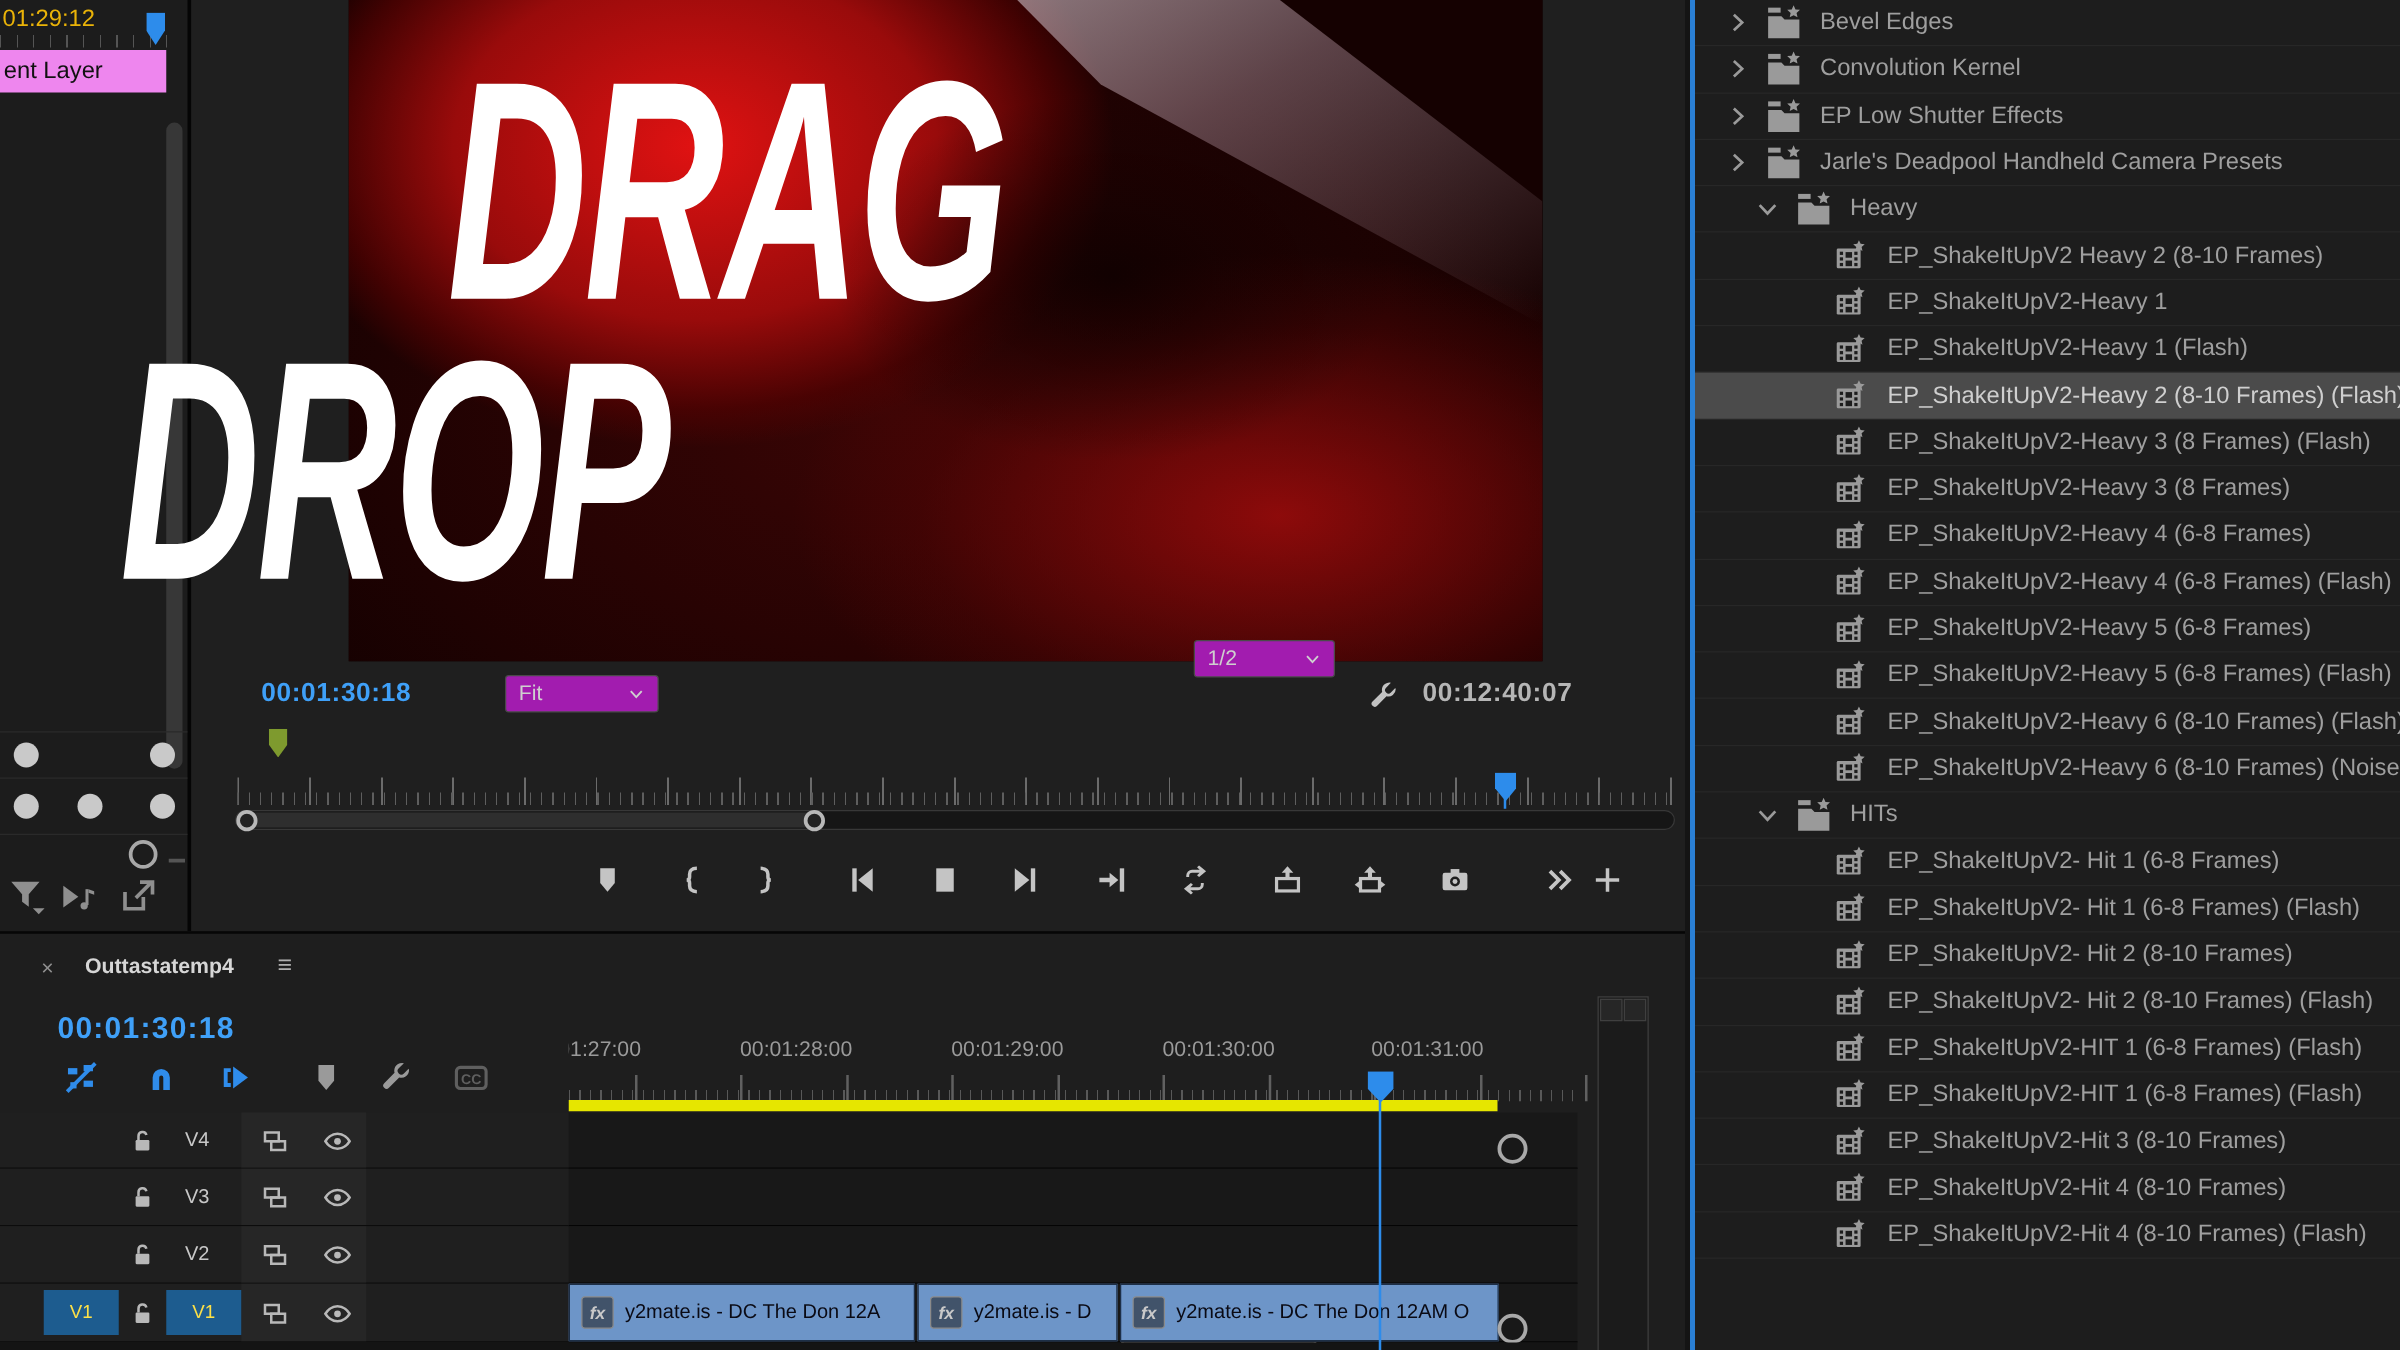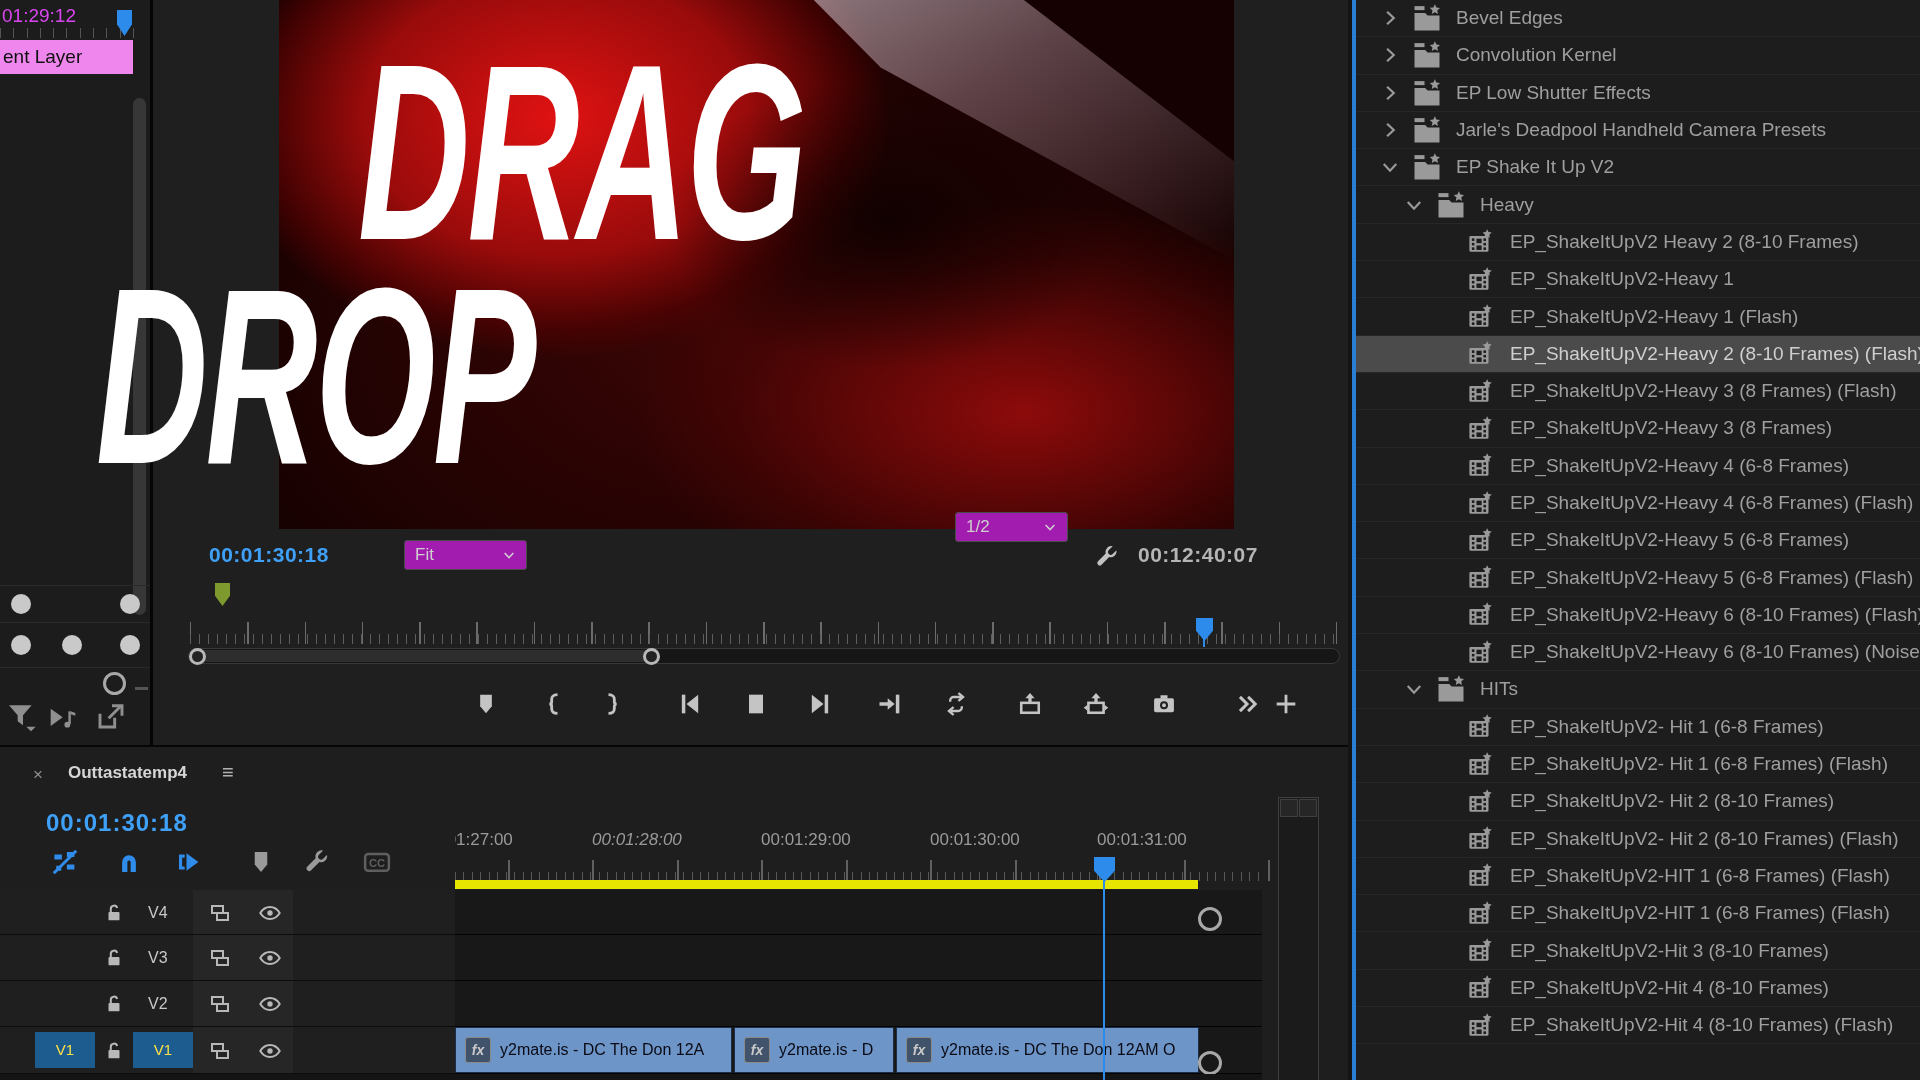--- a/index.html
+++ b/index.html
@@ -2,21 +2,21 @@
 <html><head>
 <meta charset="utf-8">
 <style>
   html,body{margin:0;padding:0;background:#101010;}
   #stage{position:relative;width:1920px;height:1080px;overflow:hidden;
          font-family:"Liberation Sans",sans-serif;background:#141414;}
   .abs{position:absolute;}
   .icon svg{display:block;}
   
   #ec-panel{left:0;top:0;width:150px;height:745px;background:#1c1c1c;border-right:3px solid #050505;}
-  #ec-timecode{left:2px;top:5px;font-size:19px;color:#d946ef;}
+  #ec-timecode{left:2px;top:5px;font-size:19px;color:#eab308;}
   #ec-ticks{left:0;top:28px;width:136px;height:10px;
     background:repeating-linear-gradient(90deg,#555 0 1px,transparent 1px 13.3px);}
   .pennant{clip-path:polygon(0 0,100% 0,100% 55%,50% 100%,0 55%);}
   #ec-playhead{left:117px;top:10px;width:15px;height:26px;background:#2d8ceb;}
   #ec-clip{left:0;top:40px;width:133px;height:34px;background:#ee86ee;display:flex;align-items:center;}
   #ec-clip span{font-size:19px;color:#111;padding-left:3px;white-space:nowrap;}
   #ec-vscroll{left:133px;top:98px;width:13px;height:517px;background:#373737;border-radius:7px;}
   .ec-sep{left:0;width:150px;height:1px;background:#2a2a2a;}
   .kf-dot{width:20px;height:20px;border-radius:50%;background:#c9c9c9;}
   .ring{border-radius:50%;border:3px solid #a8a8a8;background:transparent;}
@@ -298,21 +298,21 @@
         <div class="abs icon tool-dim" style="left:362px;top:100px;">
           <svg viewBox="0 0 24 24" fill="currentColor" width="30" height="30">
             <rect x="2.5" y="5.5" width="19" height="13.5" rx="2.5" fill="none" stroke="currentColor" stroke-width="2"></rect>
             <text x="12" y="16" text-anchor="middle" font-size="9" font-weight="bold" fill="currentColor" font-family="Liberation Sans, sans-serif">CC</text>
           </svg>
         </div>
       </div>
 
     <div class="abs" id="tl-ruler-labels">
         <span style="left: -32px;">00:01:27:00</span>
-        <span style="left: 137px; font-style: italic;">00:01:28:00</span>
+        <span style="left: 137px;">00:01:28:00</span>
         <span style="left: 306px;">00:01:29:00</span>
         <span style="left: 475px;">00:01:30:00</span>
         <span style="left: 642px;">00:01:31:00</span>
       </div>
     <div class="abs" id="tl-ticks-major">
         <div class="majtick" style="left: 52.5px;"></div>
         <div class="majtick" style="left: 137px;"></div>
         <div class="majtick" style="left: 221.5px;"></div>
         <div class="majtick" style="left: 306px;"></div>
         <div class="majtick" style="left: 390.5px;"></div>
@@ -502,291 +502,276 @@
           </div>
           <div class="fico icon">
             <svg viewBox="0 0 24 24" fill="currentColor" width="30" height="30">
               <rect x="2" y="2.5" width="8" height="3.2"></rect>
               <path d="M2 8h8.5l2 2H22v12H2z"></path>
               <path d="M18.3 1l1.2 2.6 2.9.3-2.2 2 .6 2.8-2.5-1.4-2.5 1.4.6-2.8-2.2-2 2.9-.3z"></path>
             </svg>
           </div>
           <span>Jarle's Deadpool Handheld Camera Presets</span>
         </div>
-        <div class="fx-row lv1">
+        <div class="fx-row lv2">
           <div class="chev icon">
             <svg viewBox="0 0 24 24" fill="currentColor" width="20" height="20">
               <path d="M4.5 8.5l7.5 8 7.5-8" fill="none" stroke="currentColor" stroke-width="2.6"></path>
             </svg>
           </div>
           <div class="fico icon">
             <svg viewBox="0 0 24 24" fill="currentColor" width="30" height="30">
               <rect x="2" y="2.5" width="8" height="3.2"></rect>
               <path d="M2 8h8.5l2 2H22v12H2z"></path>
               <path d="M18.3 1l1.2 2.6 2.9.3-2.2 2 .6 2.8-2.5-1.4-2.5 1.4.6-2.8-2.2-2 2.9-.3z"></path>
             </svg>
           </div>
-          <span>EP Shake It Up V2</span>
+          <span>Heavy</span>
+        </div>
+        <div class="fx-row lv3">
+          <div class="fico icon">
+            <svg viewBox="0 0 24 24" fill="currentColor" width="27" height="27">
+              <rect x="3" y="7" width="17" height="14" rx="1"></rect>
+              <g fill="#1d1d1d">
+                <rect x="5.2" y="9.2" width="2.3" height="2.3"></rect>
+                <rect x="5.2" y="13.2" width="2.3" height="2.3"></rect>
+                <rect x="5.2" y="17.2" width="2.3" height="2.3"></rect>
+                <rect x="15.5" y="9.2" width="2.3" height="2.3"></rect>
+                <rect x="15.5" y="13.2" width="2.3" height="2.3"></rect>
+                <rect x="15.5" y="17.2" width="2.3" height="2.3"></rect>
+                <rect x="9.3" y="9.5" width="4.6" height="4"></rect>
+                <rect x="9.3" y="15.5" width="4.6" height="4"></rect>
+              </g>
+              <path d="M18.8 1l1.2 2.6 2.9.3-2.2 2 .6 2.8-2.5-1.4-2.5 1.4.6-2.8-2.2-2 2.9-.3z"></path>
+            </svg>
+          </div>
+          <span>EP_ShakeItUpV2 Heavy 2 (8-10 Frames)</span>
+        </div>
+        <div class="fx-row lv3">
+          <div class="fico icon">
+            <svg viewBox="0 0 24 24" fill="currentColor" width="27" height="27">
+              <rect x="3" y="7" width="17" height="14" rx="1"></rect>
+              <g fill="#1d1d1d">
+                <rect x="5.2" y="9.2" width="2.3" height="2.3"></rect>
+                <rect x="5.2" y="13.2" width="2.3" height="2.3"></rect>
+                <rect x="5.2" y="17.2" width="2.3" height="2.3"></rect>
+                <rect x="15.5" y="9.2" width="2.3" height="2.3"></rect>
+                <rect x="15.5" y="13.2" width="2.3" height="2.3"></rect>
+                <rect x="15.5" y="17.2" width="2.3" height="2.3"></rect>
+                <rect x="9.3" y="9.5" width="4.6" height="4"></rect>
+                <rect x="9.3" y="15.5" width="4.6" height="4"></rect>
+              </g>
+              <path d="M18.8 1l1.2 2.6 2.9.3-2.2 2 .6 2.8-2.5-1.4-2.5 1.4.6-2.8-2.2-2 2.9-.3z"></path>
+            </svg>
+          </div>
+          <span>EP_ShakeItUpV2-Heavy 1</span>
+        </div>
+        <div class="fx-row lv3">
+          <div class="fico icon">
+            <svg viewBox="0 0 24 24" fill="currentColor" width="27" height="27">
+              <rect x="3" y="7" width="17" height="14" rx="1"></rect>
+              <g fill="#1d1d1d">
+                <rect x="5.2" y="9.2" width="2.3" height="2.3"></rect>
+                <rect x="5.2" y="13.2" width="2.3" height="2.3"></rect>
+                <rect x="5.2" y="17.2" width="2.3" height="2.3"></rect>
+                <rect x="15.5" y="9.2" width="2.3" height="2.3"></rect>
+                <rect x="15.5" y="13.2" width="2.3" height="2.3"></rect>
+                <rect x="15.5" y="17.2" width="2.3" height="2.3"></rect>
+                <rect x="9.3" y="9.5" width="4.6" height="4"></rect>
+                <rect x="9.3" y="15.5" width="4.6" height="4"></rect>
+              </g>
+              <path d="M18.8 1l1.2 2.6 2.9.3-2.2 2 .6 2.8-2.5-1.4-2.5 1.4.6-2.8-2.2-2 2.9-.3z"></path>
+            </svg>
+          </div>
+          <span>EP_ShakeItUpV2-Heavy 1 (Flash)</span>
+        </div>
+        <div class="fx-row lv3 sel">
+          <div class="fico icon">
+            <svg viewBox="0 0 24 24" fill="currentColor" width="27" height="27">
+              <rect x="3" y="7" width="17" height="14" rx="1"></rect>
+              <g fill="#1d1d1d">
+                <rect x="5.2" y="9.2" width="2.3" height="2.3"></rect>
+                <rect x="5.2" y="13.2" width="2.3" height="2.3"></rect>
+                <rect x="5.2" y="17.2" width="2.3" height="2.3"></rect>
+                <rect x="15.5" y="9.2" width="2.3" height="2.3"></rect>
+                <rect x="15.5" y="13.2" width="2.3" height="2.3"></rect>
+                <rect x="15.5" y="17.2" width="2.3" height="2.3"></rect>
+                <rect x="9.3" y="9.5" width="4.6" height="4"></rect>
+                <rect x="9.3" y="15.5" width="4.6" height="4"></rect>
+              </g>
+              <path d="M18.8 1l1.2 2.6 2.9.3-2.2 2 .6 2.8-2.5-1.4-2.5 1.4.6-2.8-2.2-2 2.9-.3z"></path>
+            </svg>
+          </div>
+          <span>EP_ShakeItUpV2-Heavy 2 (8-10 Frames) (Flash)</span>
+        </div>
+        <div class="fx-row lv3">
+          <div class="fico icon">
+            <svg viewBox="0 0 24 24" fill="currentColor" width="27" height="27">
+              <rect x="3" y="7" width="17" height="14" rx="1"></rect>
+              <g fill="#1d1d1d">
+                <rect x="5.2" y="9.2" width="2.3" height="2.3"></rect>
+                <rect x="5.2" y="13.2" width="2.3" height="2.3"></rect>
+                <rect x="5.2" y="17.2" width="2.3" height="2.3"></rect>
+                <rect x="15.5" y="9.2" width="2.3" height="2.3"></rect>
+                <rect x="15.5" y="13.2" width="2.3" height="2.3"></rect>
+                <rect x="15.5" y="17.2" width="2.3" height="2.3"></rect>
+                <rect x="9.3" y="9.5" width="4.6" height="4"></rect>
+                <rect x="9.3" y="15.5" width="4.6" height="4"></rect>
+              </g>
+              <path d="M18.8 1l1.2 2.6 2.9.3-2.2 2 .6 2.8-2.5-1.4-2.5 1.4.6-2.8-2.2-2 2.9-.3z"></path>
+            </svg>
+          </div>
+          <span>EP_ShakeItUpV2-Heavy 3 (8 Frames) (Flash)</span>
+        </div>
+        <div class="fx-row lv3">
+          <div class="fico icon">
+            <svg viewBox="0 0 24 24" fill="currentColor" width="27" height="27">
+              <rect x="3" y="7" width="17" height="14" rx="1"></rect>
+              <g fill="#1d1d1d">
+                <rect x="5.2" y="9.2" width="2.3" height="2.3"></rect>
+                <rect x="5.2" y="13.2" width="2.3" height="2.3"></rect>
+                <rect x="5.2" y="17.2" width="2.3" height="2.3"></rect>
+                <rect x="15.5" y="9.2" width="2.3" height="2.3"></rect>
+                <rect x="15.5" y="13.2" width="2.3" height="2.3"></rect>
+                <rect x="15.5" y="17.2" width="2.3" height="2.3"></rect>
+                <rect x="9.3" y="9.5" width="4.6" height="4"></rect>
+                <rect x="9.3" y="15.5" width="4.6" height="4"></rect>
+              </g>
+              <path d="M18.8 1l1.2 2.6 2.9.3-2.2 2 .6 2.8-2.5-1.4-2.5 1.4.6-2.8-2.2-2 2.9-.3z"></path>
+            </svg>
+          </div>
+          <span>EP_ShakeItUpV2-Heavy 3 (8 Frames)</span>
+        </div>
+        <div class="fx-row lv3">
+          <div class="fico icon">
+            <svg viewBox="0 0 24 24" fill="currentColor" width="27" height="27">
+              <rect x="3" y="7" width="17" height="14" rx="1"></rect>
+              <g fill="#1d1d1d">
+                <rect x="5.2" y="9.2" width="2.3" height="2.3"></rect>
+                <rect x="5.2" y="13.2" width="2.3" height="2.3"></rect>
+                <rect x="5.2" y="17.2" width="2.3" height="2.3"></rect>
+                <rect x="15.5" y="9.2" width="2.3" height="2.3"></rect>
+                <rect x="15.5" y="13.2" width="2.3" height="2.3"></rect>
+                <rect x="15.5" y="17.2" width="2.3" height="2.3"></rect>
+                <rect x="9.3" y="9.5" width="4.6" height="4"></rect>
+                <rect x="9.3" y="15.5" width="4.6" height="4"></rect>
+              </g>
+              <path d="M18.8 1l1.2 2.6 2.9.3-2.2 2 .6 2.8-2.5-1.4-2.5 1.4.6-2.8-2.2-2 2.9-.3z"></path>
+            </svg>
+          </div>
+          <span>EP_ShakeItUpV2-Heavy 4 (6-8 Frames)</span>
+        </div>
+        <div class="fx-row lv3">
+          <div class="fico icon">
+            <svg viewBox="0 0 24 24" fill="currentColor" width="27" height="27">
+              <rect x="3" y="7" width="17" height="14" rx="1"></rect>
+              <g fill="#1d1d1d">
+                <rect x="5.2" y="9.2" width="2.3" height="2.3"></rect>
+                <rect x="5.2" y="13.2" width="2.3" height="2.3"></rect>
+                <rect x="5.2" y="17.2" width="2.3" height="2.3"></rect>
+                <rect x="15.5" y="9.2" width="2.3" height="2.3"></rect>
+                <rect x="15.5" y="13.2" width="2.3" height="2.3"></rect>
+                <rect x="15.5" y="17.2" width="2.3" height="2.3"></rect>
+                <rect x="9.3" y="9.5" width="4.6" height="4"></rect>
+                <rect x="9.3" y="15.5" width="4.6" height="4"></rect>
+              </g>
+              <path d="M18.8 1l1.2 2.6 2.9.3-2.2 2 .6 2.8-2.5-1.4-2.5 1.4.6-2.8-2.2-2 2.9-.3z"></path>
+            </svg>
+          </div>
+          <span>EP_ShakeItUpV2-Heavy 4 (6-8 Frames) (Flash)</span>
+        </div>
+        <div class="fx-row lv3">
+          <div class="fico icon">
+            <svg viewBox="0 0 24 24" fill="currentColor" width="27" height="27">
+              <rect x="3" y="7" width="17" height="14" rx="1"></rect>
+              <g fill="#1d1d1d">
+                <rect x="5.2" y="9.2" width="2.3" height="2.3"></rect>
+                <rect x="5.2" y="13.2" width="2.3" height="2.3"></rect>
+                <rect x="5.2" y="17.2" width="2.3" height="2.3"></rect>
+                <rect x="15.5" y="9.2" width="2.3" height="2.3"></rect>
+                <rect x="15.5" y="13.2" width="2.3" height="2.3"></rect>
+                <rect x="15.5" y="17.2" width="2.3" height="2.3"></rect>
+                <rect x="9.3" y="9.5" width="4.6" height="4"></rect>
+                <rect x="9.3" y="15.5" width="4.6" height="4"></rect>
+              </g>
+              <path d="M18.8 1l1.2 2.6 2.9.3-2.2 2 .6 2.8-2.5-1.4-2.5 1.4.6-2.8-2.2-2 2.9-.3z"></path>
+            </svg>
+          </div>
+          <span>EP_ShakeItUpV2-Heavy 5 (6-8 Frames)</span>
+        </div>
+        <div class="fx-row lv3">
+          <div class="fico icon">
+            <svg viewBox="0 0 24 24" fill="currentColor" width="27" height="27">
+              <rect x="3" y="7" width="17" height="14" rx="1"></rect>
+              <g fill="#1d1d1d">
+                <rect x="5.2" y="9.2" width="2.3" height="2.3"></rect>
+                <rect x="5.2" y="13.2" width="2.3" height="2.3"></rect>
+                <rect x="5.2" y="17.2" width="2.3" height="2.3"></rect>
+                <rect x="15.5" y="9.2" width="2.3" height="2.3"></rect>
+                <rect x="15.5" y="13.2" width="2.3" height="2.3"></rect>
+                <rect x="15.5" y="17.2" width="2.3" height="2.3"></rect>
+                <rect x="9.3" y="9.5" width="4.6" height="4"></rect>
+                <rect x="9.3" y="15.5" width="4.6" height="4"></rect>
+              </g>
+              <path d="M18.8 1l1.2 2.6 2.9.3-2.2 2 .6 2.8-2.5-1.4-2.5 1.4.6-2.8-2.2-2 2.9-.3z"></path>
+            </svg>
+          </div>
+          <span>EP_ShakeItUpV2-Heavy 5 (6-8 Frames) (Flash)</span>
+        </div>
+        <div class="fx-row lv3">
+          <div class="fico icon">
+            <svg viewBox="0 0 24 24" fill="currentColor" width="27" height="27">
+              <rect x="3" y="7" width="17" height="14" rx="1"></rect>
+              <g fill="#1d1d1d">
+                <rect x="5.2" y="9.2" width="2.3" height="2.3"></rect>
+                <rect x="5.2" y="13.2" width="2.3" height="2.3"></rect>
+                <rect x="5.2" y="17.2" width="2.3" height="2.3"></rect>
+                <rect x="15.5" y="9.2" width="2.3" height="2.3"></rect>
+                <rect x="15.5" y="13.2" width="2.3" height="2.3"></rect>
+                <rect x="15.5" y="17.2" width="2.3" height="2.3"></rect>
+                <rect x="9.3" y="9.5" width="4.6" height="4"></rect>
+                <rect x="9.3" y="15.5" width="4.6" height="4"></rect>
+              </g>
+              <path d="M18.8 1l1.2 2.6 2.9.3-2.2 2 .6 2.8-2.5-1.4-2.5 1.4.6-2.8-2.2-2 2.9-.3z"></path>
+            </svg>
+          </div>
+          <span>EP_ShakeItUpV2-Heavy 6 (8-10 Frames) (Flash)</span>
+        </div>
+        <div class="fx-row lv3">
+          <div class="fico icon">
+            <svg viewBox="0 0 24 24" fill="currentColor" width="27" height="27">
+              <rect x="3" y="7" width="17" height="14" rx="1"></rect>
+              <g fill="#1d1d1d">
+                <rect x="5.2" y="9.2" width="2.3" height="2.3"></rect>
+                <rect x="5.2" y="13.2" width="2.3" height="2.3"></rect>
+                <rect x="5.2" y="17.2" width="2.3" height="2.3"></rect>
+                <rect x="15.5" y="9.2" width="2.3" height="2.3"></rect>
+                <rect x="15.5" y="13.2" width="2.3" height="2.3"></rect>
+                <rect x="15.5" y="17.2" width="2.3" height="2.3"></rect>
+                <rect x="9.3" y="9.5" width="4.6" height="4"></rect>
+                <rect x="9.3" y="15.5" width="4.6" height="4"></rect>
+              </g>
+              <path d="M18.8 1l1.2 2.6 2.9.3-2.2 2 .6 2.8-2.5-1.4-2.5 1.4.6-2.8-2.2-2 2.9-.3z"></path>
+            </svg>
+          </div>
+          <span>EP_ShakeItUpV2-Heavy 6 (8-10 Frames) (Noise)</span>
         </div>
         <div class="fx-row lv2">
           <div class="chev icon">
             <svg viewBox="0 0 24 24" fill="currentColor" width="20" height="20">
               <path d="M4.5 8.5l7.5 8 7.5-8" fill="none" stroke="currentColor" stroke-width="2.6"></path>
             </svg>
           </div>
           <div class="fico icon">
             <svg viewBox="0 0 24 24" fill="currentColor" width="30" height="30">
               <rect x="2" y="2.5" width="8" height="3.2"></rect>
               <path d="M2 8h8.5l2 2H22v12H2z"></path>
               <path d="M18.3 1l1.2 2.6 2.9.3-2.2 2 .6 2.8-2.5-1.4-2.5 1.4.6-2.8-2.2-2 2.9-.3z"></path>
             </svg>
           </div>
-          <span>Heavy</span>
-        </div>
-        <div class="fx-row lv3">
-          <div class="fico icon">
-            <svg viewBox="0 0 24 24" fill="currentColor" width="27" height="27">
-              <rect x="3" y="7" width="17" height="14" rx="1"></rect>
-              <g fill="#1d1d1d">
-                <rect x="5.2" y="9.2" width="2.3" height="2.3"></rect>
-                <rect x="5.2" y="13.2" width="2.3" height="2.3"></rect>
-                <rect x="5.2" y="17.2" width="2.3" height="2.3"></rect>
-                <rect x="15.5" y="9.2" width="2.3" height="2.3"></rect>
-                <rect x="15.5" y="13.2" width="2.3" height="2.3"></rect>
-                <rect x="15.5" y="17.2" width="2.3" height="2.3"></rect>
-                <rect x="9.3" y="9.5" width="4.6" height="4"></rect>
-                <rect x="9.3" y="15.5" width="4.6" height="4"></rect>
-              </g>
-              <path d="M18.8 1l1.2 2.6 2.9.3-2.2 2 .6 2.8-2.5-1.4-2.5 1.4.6-2.8-2.2-2 2.9-.3z"></path>
-            </svg>
-          </div>
-          <span>EP_ShakeItUpV2 Heavy 2 (8-10 Frames)</span>
-        </div>
-        <div class="fx-row lv3">
-          <div class="fico icon">
-            <svg viewBox="0 0 24 24" fill="currentColor" width="27" height="27">
-              <rect x="3" y="7" width="17" height="14" rx="1"></rect>
-              <g fill="#1d1d1d">
-                <rect x="5.2" y="9.2" width="2.3" height="2.3"></rect>
-                <rect x="5.2" y="13.2" width="2.3" height="2.3"></rect>
-                <rect x="5.2" y="17.2" width="2.3" height="2.3"></rect>
-                <rect x="15.5" y="9.2" width="2.3" height="2.3"></rect>
-                <rect x="15.5" y="13.2" width="2.3" height="2.3"></rect>
-                <rect x="15.5" y="17.2" width="2.3" height="2.3"></rect>
-                <rect x="9.3" y="9.5" width="4.6" height="4"></rect>
-                <rect x="9.3" y="15.5" width="4.6" height="4"></rect>
-              </g>
-              <path d="M18.8 1l1.2 2.6 2.9.3-2.2 2 .6 2.8-2.5-1.4-2.5 1.4.6-2.8-2.2-2 2.9-.3z"></path>
-            </svg>
-          </div>
-          <span>EP_ShakeItUpV2-Heavy 1</span>
-        </div>
-        <div class="fx-row lv3">
-          <div class="fico icon">
-            <svg viewBox="0 0 24 24" fill="currentColor" width="27" height="27">
-              <rect x="3" y="7" width="17" height="14" rx="1"></rect>
-              <g fill="#1d1d1d">
-                <rect x="5.2" y="9.2" width="2.3" height="2.3"></rect>
-                <rect x="5.2" y="13.2" width="2.3" height="2.3"></rect>
-                <rect x="5.2" y="17.2" width="2.3" height="2.3"></rect>
-                <rect x="15.5" y="9.2" width="2.3" height="2.3"></rect>
-                <rect x="15.5" y="13.2" width="2.3" height="2.3"></rect>
-                <rect x="15.5" y="17.2" width="2.3" height="2.3"></rect>
-                <rect x="9.3" y="9.5" width="4.6" height="4"></rect>
-                <rect x="9.3" y="15.5" width="4.6" height="4"></rect>
-              </g>
-              <path d="M18.8 1l1.2 2.6 2.9.3-2.2 2 .6 2.8-2.5-1.4-2.5 1.4.6-2.8-2.2-2 2.9-.3z"></path>
-            </svg>
-          </div>
-          <span>EP_ShakeItUpV2-Heavy 1 (Flash)</span>
-        </div>
-        <div class="fx-row lv3 sel">
-          <div class="fico icon">
-            <svg viewBox="0 0 24 24" fill="currentColor" width="27" height="27">
-              <rect x="3" y="7" width="17" height="14" rx="1"></rect>
-              <g fill="#1d1d1d">
-                <rect x="5.2" y="9.2" width="2.3" height="2.3"></rect>
-                <rect x="5.2" y="13.2" width="2.3" height="2.3"></rect>
-                <rect x="5.2" y="17.2" width="2.3" height="2.3"></rect>
-                <rect x="15.5" y="9.2" width="2.3" height="2.3"></rect>
-                <rect x="15.5" y="13.2" width="2.3" height="2.3"></rect>
-                <rect x="15.5" y="17.2" width="2.3" height="2.3"></rect>
-                <rect x="9.3" y="9.5" width="4.6" height="4"></rect>
-                <rect x="9.3" y="15.5" width="4.6" height="4"></rect>
-              </g>
-              <path d="M18.8 1l1.2 2.6 2.9.3-2.2 2 .6 2.8-2.5-1.4-2.5 1.4.6-2.8-2.2-2 2.9-.3z"></path>
-            </svg>
-          </div>
-          <span>EP_ShakeItUpV2-Heavy 2 (8-10 Frames) (Flash)</span>
-        </div>
-        <div class="fx-row lv3">
-          <div class="fico icon">
-            <svg viewBox="0 0 24 24" fill="currentColor" width="27" height="27">
-              <rect x="3" y="7" width="17" height="14" rx="1"></rect>
-              <g fill="#1d1d1d">
-                <rect x="5.2" y="9.2" width="2.3" height="2.3"></rect>
-                <rect x="5.2" y="13.2" width="2.3" height="2.3"></rect>
-                <rect x="5.2" y="17.2" width="2.3" height="2.3"></rect>
-                <rect x="15.5" y="9.2" width="2.3" height="2.3"></rect>
-                <rect x="15.5" y="13.2" width="2.3" height="2.3"></rect>
-                <rect x="15.5" y="17.2" width="2.3" height="2.3"></rect>
-                <rect x="9.3" y="9.5" width="4.6" height="4"></rect>
-                <rect x="9.3" y="15.5" width="4.6" height="4"></rect>
-              </g>
-              <path d="M18.8 1l1.2 2.6 2.9.3-2.2 2 .6 2.8-2.5-1.4-2.5 1.4.6-2.8-2.2-2 2.9-.3z"></path>
-            </svg>
-          </div>
-          <span>EP_ShakeItUpV2-Heavy 3 (8 Frames) (Flash)</span>
-        </div>
-        <div class="fx-row lv3">
-          <div class="fico icon">
-            <svg viewBox="0 0 24 24" fill="currentColor" width="27" height="27">
-              <rect x="3" y="7" width="17" height="14" rx="1"></rect>
-              <g fill="#1d1d1d">
-                <rect x="5.2" y="9.2" width="2.3" height="2.3"></rect>
-                <rect x="5.2" y="13.2" width="2.3" height="2.3"></rect>
-                <rect x="5.2" y="17.2" width="2.3" height="2.3"></rect>
-                <rect x="15.5" y="9.2" width="2.3" height="2.3"></rect>
-                <rect x="15.5" y="13.2" width="2.3" height="2.3"></rect>
-                <rect x="15.5" y="17.2" width="2.3" height="2.3"></rect>
-                <rect x="9.3" y="9.5" width="4.6" height="4"></rect>
-                <rect x="9.3" y="15.5" width="4.6" height="4"></rect>
-              </g>
-              <path d="M18.8 1l1.2 2.6 2.9.3-2.2 2 .6 2.8-2.5-1.4-2.5 1.4.6-2.8-2.2-2 2.9-.3z"></path>
-            </svg>
-          </div>
-          <span>EP_ShakeItUpV2-Heavy 3 (8 Frames)</span>
-        </div>
-        <div class="fx-row lv3">
-          <div class="fico icon">
-            <svg viewBox="0 0 24 24" fill="currentColor" width="27" height="27">
-              <rect x="3" y="7" width="17" height="14" rx="1"></rect>
-              <g fill="#1d1d1d">
-                <rect x="5.2" y="9.2" width="2.3" height="2.3"></rect>
-                <rect x="5.2" y="13.2" width="2.3" height="2.3"></rect>
-                <rect x="5.2" y="17.2" width="2.3" height="2.3"></rect>
-                <rect x="15.5" y="9.2" width="2.3" height="2.3"></rect>
-                <rect x="15.5" y="13.2" width="2.3" height="2.3"></rect>
-                <rect x="15.5" y="17.2" width="2.3" height="2.3"></rect>
-                <rect x="9.3" y="9.5" width="4.6" height="4"></rect>
-                <rect x="9.3" y="15.5" width="4.6" height="4"></rect>
-              </g>
-              <path d="M18.8 1l1.2 2.6 2.9.3-2.2 2 .6 2.8-2.5-1.4-2.5 1.4.6-2.8-2.2-2 2.9-.3z"></path>
-            </svg>
-          </div>
-          <span>EP_ShakeItUpV2-Heavy 4 (6-8 Frames)</span>
-        </div>
-        <div class="fx-row lv3">
-          <div class="fico icon">
-            <svg viewBox="0 0 24 24" fill="currentColor" width="27" height="27">
-              <rect x="3" y="7" width="17" height="14" rx="1"></rect>
-              <g fill="#1d1d1d">
-                <rect x="5.2" y="9.2" width="2.3" height="2.3"></rect>
-                <rect x="5.2" y="13.2" width="2.3" height="2.3"></rect>
-                <rect x="5.2" y="17.2" width="2.3" height="2.3"></rect>
-                <rect x="15.5" y="9.2" width="2.3" height="2.3"></rect>
-                <rect x="15.5" y="13.2" width="2.3" height="2.3"></rect>
-                <rect x="15.5" y="17.2" width="2.3" height="2.3"></rect>
-                <rect x="9.3" y="9.5" width="4.6" height="4"></rect>
-                <rect x="9.3" y="15.5" width="4.6" height="4"></rect>
-              </g>
-              <path d="M18.8 1l1.2 2.6 2.9.3-2.2 2 .6 2.8-2.5-1.4-2.5 1.4.6-2.8-2.2-2 2.9-.3z"></path>
-            </svg>
-          </div>
-          <span>EP_ShakeItUpV2-Heavy 4 (6-8 Frames) (Flash)</span>
-        </div>
-        <div class="fx-row lv3">
-          <div class="fico icon">
-            <svg viewBox="0 0 24 24" fill="currentColor" width="27" height="27">
-              <rect x="3" y="7" width="17" height="14" rx="1"></rect>
-              <g fill="#1d1d1d">
-                <rect x="5.2" y="9.2" width="2.3" height="2.3"></rect>
-                <rect x="5.2" y="13.2" width="2.3" height="2.3"></rect>
-                <rect x="5.2" y="17.2" width="2.3" height="2.3"></rect>
-                <rect x="15.5" y="9.2" width="2.3" height="2.3"></rect>
-                <rect x="15.5" y="13.2" width="2.3" height="2.3"></rect>
-                <rect x="15.5" y="17.2" width="2.3" height="2.3"></rect>
-                <rect x="9.3" y="9.5" width="4.6" height="4"></rect>
-                <rect x="9.3" y="15.5" width="4.6" height="4"></rect>
-              </g>
-              <path d="M18.8 1l1.2 2.6 2.9.3-2.2 2 .6 2.8-2.5-1.4-2.5 1.4.6-2.8-2.2-2 2.9-.3z"></path>
-            </svg>
-          </div>
-          <span>EP_ShakeItUpV2-Heavy 5 (6-8 Frames)</span>
-        </div>
-        <div class="fx-row lv3">
-          <div class="fico icon">
-            <svg viewBox="0 0 24 24" fill="currentColor" width="27" height="27">
-              <rect x="3" y="7" width="17" height="14" rx="1"></rect>
-              <g fill="#1d1d1d">
-                <rect x="5.2" y="9.2" width="2.3" height="2.3"></rect>
-                <rect x="5.2" y="13.2" width="2.3" height="2.3"></rect>
-                <rect x="5.2" y="17.2" width="2.3" height="2.3"></rect>
-                <rect x="15.5" y="9.2" width="2.3" height="2.3"></rect>
-                <rect x="15.5" y="13.2" width="2.3" height="2.3"></rect>
-                <rect x="15.5" y="17.2" width="2.3" height="2.3"></rect>
-                <rect x="9.3" y="9.5" width="4.6" height="4"></rect>
-                <rect x="9.3" y="15.5" width="4.6" height="4"></rect>
-              </g>
-              <path d="M18.8 1l1.2 2.6 2.9.3-2.2 2 .6 2.8-2.5-1.4-2.5 1.4.6-2.8-2.2-2 2.9-.3z"></path>
-            </svg>
-          </div>
-          <span>EP_ShakeItUpV2-Heavy 5 (6-8 Frames) (Flash)</span>
-        </div>
-        <div class="fx-row lv3">
-          <div class="fico icon">
-            <svg viewBox="0 0 24 24" fill="currentColor" width="27" height="27">
-              <rect x="3" y="7" width="17" height="14" rx="1"></rect>
-              <g fill="#1d1d1d">
-                <rect x="5.2" y="9.2" width="2.3" height="2.3"></rect>
-                <rect x="5.2" y="13.2" width="2.3" height="2.3"></rect>
-                <rect x="5.2" y="17.2" width="2.3" height="2.3"></rect>
-                <rect x="15.5" y="9.2" width="2.3" height="2.3"></rect>
-                <rect x="15.5" y="13.2" width="2.3" height="2.3"></rect>
-                <rect x="15.5" y="17.2" width="2.3" height="2.3"></rect>
-                <rect x="9.3" y="9.5" width="4.6" height="4"></rect>
-                <rect x="9.3" y="15.5" width="4.6" height="4"></rect>
-              </g>
-              <path d="M18.8 1l1.2 2.6 2.9.3-2.2 2 .6 2.8-2.5-1.4-2.5 1.4.6-2.8-2.2-2 2.9-.3z"></path>
-            </svg>
-          </div>
-          <span>EP_ShakeItUpV2-Heavy 6 (8-10 Frames) (Flash)</span>
-        </div>
-        <div class="fx-row lv3">
-          <div class="fico icon">
-            <svg viewBox="0 0 24 24" fill="currentColor" width="27" height="27">
-              <rect x="3" y="7" width="17" height="14" rx="1"></rect>
-              <g fill="#1d1d1d">
-                <rect x="5.2" y="9.2" width="2.3" height="2.3"></rect>
-                <rect x="5.2" y="13.2" width="2.3" height="2.3"></rect>
-                <rect x="5.2" y="17.2" width="2.3" height="2.3"></rect>
-                <rect x="15.5" y="9.2" width="2.3" height="2.3"></rect>
-                <rect x="15.5" y="13.2" width="2.3" height="2.3"></rect>
-                <rect x="15.5" y="17.2" width="2.3" height="2.3"></rect>
-                <rect x="9.3" y="9.5" width="4.6" height="4"></rect>
-                <rect x="9.3" y="15.5" width="4.6" height="4"></rect>
-              </g>
-              <path d="M18.8 1l1.2 2.6 2.9.3-2.2 2 .6 2.8-2.5-1.4-2.5 1.4.6-2.8-2.2-2 2.9-.3z"></path>
-            </svg>
-          </div>
-          <span>EP_ShakeItUpV2-Heavy 6 (8-10 Frames) (Noise)</span>
-        </div>
-        <div class="fx-row lv2">
-          <div class="chev icon">
-            <svg viewBox="0 0 24 24" fill="currentColor" width="20" height="20">
-              <path d="M4.5 8.5l7.5 8 7.5-8" fill="none" stroke="currentColor" stroke-width="2.6"></path>
-            </svg>
-          </div>
-          <div class="fico icon">
-            <svg viewBox="0 0 24 24" fill="currentColor" width="30" height="30">
-              <rect x="2" y="2.5" width="8" height="3.2"></rect>
-              <path d="M2 8h8.5l2 2H22v12H2z"></path>
-              <path d="M18.3 1l1.2 2.6 2.9.3-2.2 2 .6 2.8-2.5-1.4-2.5 1.4.6-2.8-2.2-2 2.9-.3z"></path>
-            </svg>
-          </div>
           <span>HITs</span>
         </div>
         <div class="fx-row lv3">
           <div class="fico icon">
             <svg viewBox="0 0 24 24" fill="currentColor" width="27" height="27">
               <rect x="3" y="7" width="17" height="14" rx="1"></rect>
               <g fill="#1d1d1d">
                 <rect x="5.2" y="9.2" width="2.3" height="2.3"></rect>
                 <rect x="5.2" y="13.2" width="2.3" height="2.3"></rect>
                 <rect x="5.2" y="17.2" width="2.3" height="2.3"></rect>

